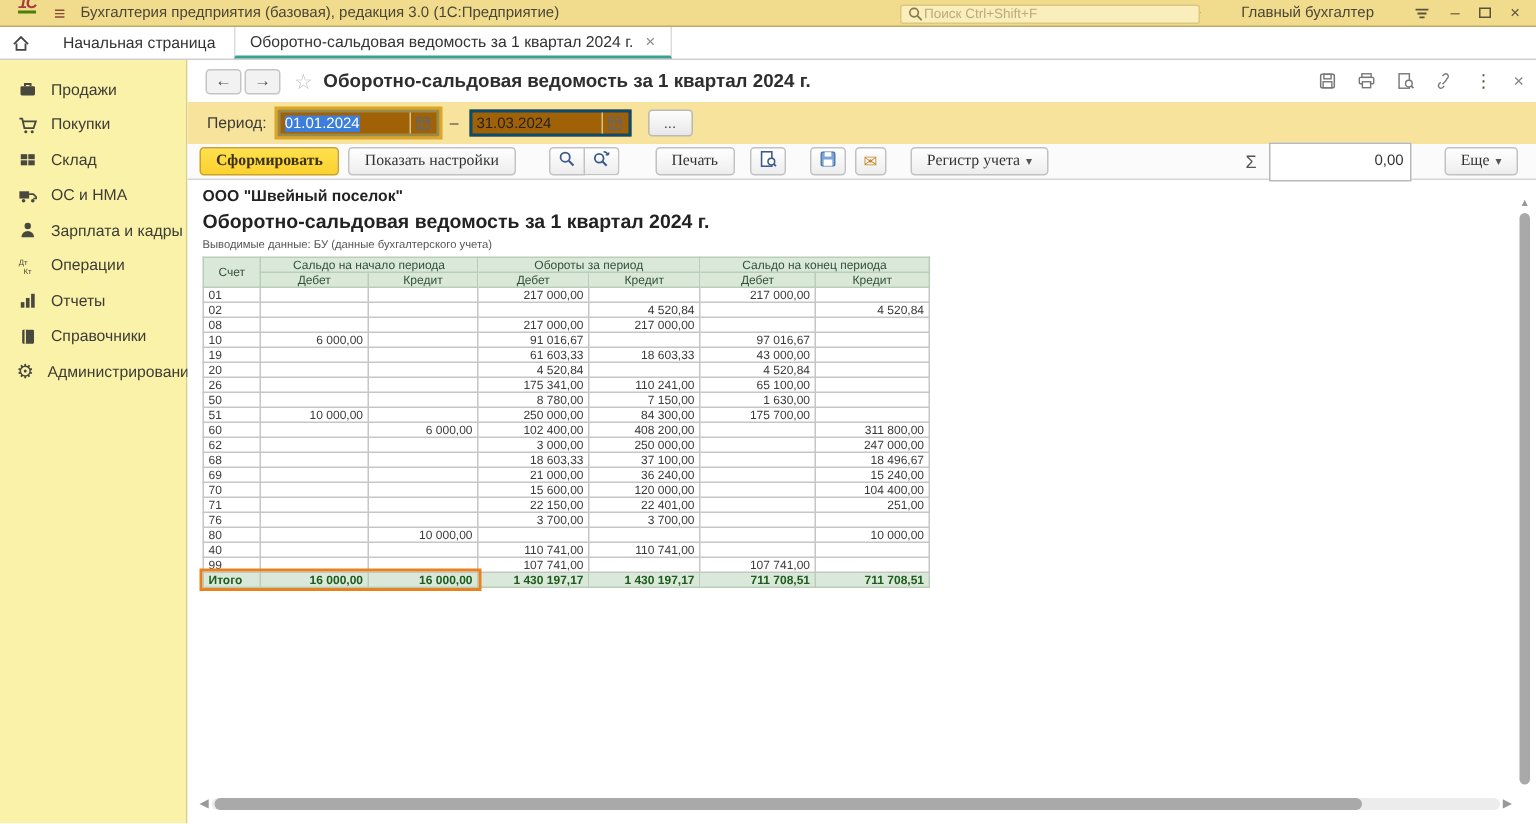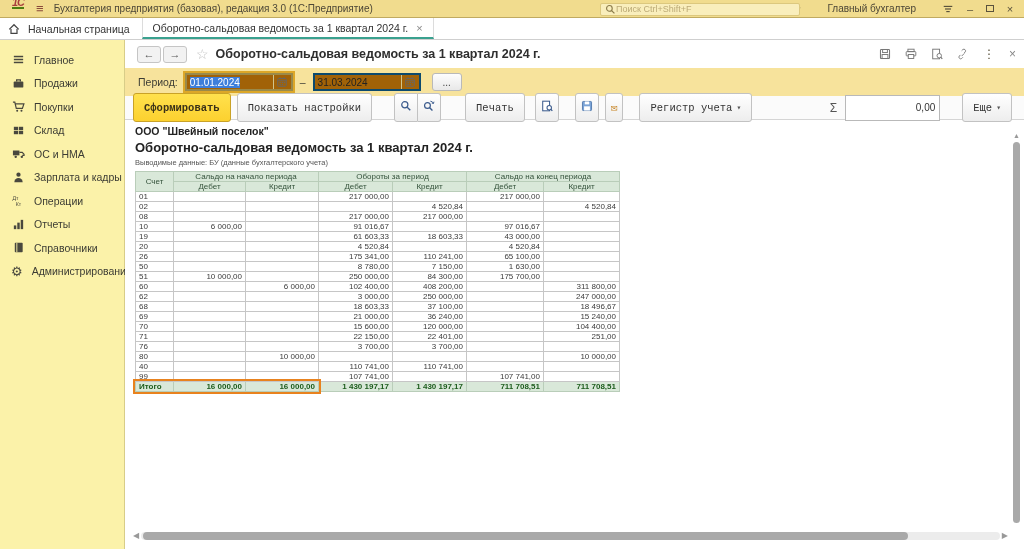--- a/index.html
+++ b/index.html
@@ -18,21 +18,21 @@
   .search-box input { border:none; background:transparent; outline:none; font-size:9px; color:#6b5b33; width:100%; font-family:inherit;}
   .search-box input::placeholder { color:#bcab77; }
   .tb-right { margin-left:auto; display:flex; align-items:center; gap:10px; padding-right:2px;}
   .tb-icon { display:inline-flex; align-items:center; cursor:pointer; color:#5a523c;}
   .user-role { font-size:10px; color:#4c4636; margin:0 16px; }
   .win-btn { font-size:11px; color:#5a523c; cursor:pointer; width:12px; text-align:center; line-height:12px;}
   .win-max { width:8px; height:7px; border:1px solid #5a523c; display:inline-block; }
 
   
   .tabbar { height:22px; background:#fff; border-bottom:1px solid #cfcfcf; display:flex; align-items:stretch; font-size:10.5px; flex:0 0 auto;}
-  .home-tab { display:flex; align-items:center; gap:8px; padding:0 12px 0 8px; cursor:pointer; color:#333;}
+  .home-tab { display:flex; align-items:center; gap:22px; padding:0 12px 0 8px; cursor:pointer; color:#333;}
   .tab { display:flex; align-items:center; gap:8px; padding:0 10px; border-left:1px solid #dcdcdc; border-right:1px solid #dcdcdc;
     border-bottom:2px solid #3aa18f; color:#333; cursor:pointer;}
   .tab-close { color:#888; font-size:11px; cursor:pointer; }
 
   
   .body-row { flex:1; display:flex; min-height:0; }
   .sidebar { width:125px; background:#fbf2a9; border-right:1px solid #d8cd88; padding-top:8px; flex:0 0 auto;}
   .side-item { height:23.5px; display:flex; align-items:center; gap:9px; padding-left:11px; font-size:10.5px; color:#3c3c34; cursor:pointer;}
   .side-ico { width:14px; display:inline-flex; justify-content:center; color:#49483e; font-size:13px; line-height:13px;}
 
@@ -53,22 +53,22 @@
   .date-wrap { display:flex; align-items:center; background:#a16207; border:2px solid #0c4a6e; height:18px; }
   .date-wrap.focused { outline:2px solid #dca728; border-color:#9a8a4a;}
   .date-text { width:86px; padding:0 3px; font-size:10px; color:#222; }
   .date-text .sel { background:#3d7edb; color:#fff; }
   .cal-btn { width:18px; height:100%; display:flex; align-items:center; justify-content:center; border-left:1px solid #d0c48c; cursor:pointer;}
   .dots-btn { width:30px; height:18px; background:linear-gradient(#fdfdfd,#e8e8e8); border:1px solid #b9b9b9; border-radius:3px;
     font-size:10px; color:#444; display:flex; align-items:center; justify-content:center; cursor:pointer; margin-left:4px;}
 
   
   .actions-row { height:24px; background:#fbfbfb; border-bottom:1px solid #d5d5d5; display:flex; align-items:center; padding:0 8px; flex:0 0 auto;}
-  .btn { height:29px; border:1px solid #c2c2c2; border-radius:3px; background:linear-gradient(#ffffff,#ededed);
-    font-size:10.5px; color:#333; padding:0 10px; display:inline-flex; align-items:center; gap:4px; cursor:pointer; font-family:Liberation Mono, monospace;}
+  .btn { height:19px; border:1px solid #c2c2c2; border-radius:3px; background:linear-gradient(#ffffff,#ededed);
+    font-size:10.5px; color:#333; padding:0 10px; display:inline-flex; align-items:center; gap:4px; cursor:pointer; font-family:Liberation Serif, serif;}
   .btn.primary { background:linear-gradient(#ffe14d,#fcd12f); border-color:#c9a227; font-weight:bold; color:#3a3118;}
   .icon-btn { padding:0 5px; }
   .btn-pair { display:flex; }
   .btn-pair .btn:first-child { border-radius:3px 0 0 3px; }
   .btn-pair .btn:last-child { border-radius:0 3px 3px 0; border-left:none; }
   .caret { font-size:8px; color:#555; }
   .sum-group { margin-left:auto; display:flex; align-items:center; gap:8px; }
   .sigma { font-size:12px; color:#555; }
   .sum-input { width:95px; height:17px; border:1px solid #b9b9b9; font-size:10px; text-align:right; padding:12px 4px; color:#333; font-family:inherit;}
   .more-btn { margin-left:14px; margin-right:4px;}
@@ -159,32 +159,20 @@
       <span class="tab-close">×</span>
     </div>
   </div>
 
   <div class="body-row">
 
     <div class="sidebar" id="sidebar">
         <div class="side-item">
           <span class="side-ico">
             <svg width="13" height="13" viewBox="0 0 14 14">
-              <g fill="#49483e">
-                <rect x="2" y="3" width="10" height="1.6"></rect>
-                <rect x="2" y="6.2" width="10" height="1.6"></rect>
-                <rect x="2" y="9.4" width="10" height="1.6"></rect>
-              </g>
-            </svg>
-          </span>
-          <span>Главное</span>
-        </div>
-        <div class="side-item">
-          <span class="side-ico">
-            <svg width="13" height="13" viewBox="0 0 14 14">
               <rect x="1.8" y="4.8" width="10.4" height="6.6" rx="1" fill="#49483e"></rect>
               <path d="M5 4.8 V3.2 h4 v1.6" fill="none" stroke="#49483e" stroke-width="1.4"></path>
             </svg>
           </span>
           <span>Продажи</span>
         </div>
         <div class="side-item">
           <span class="side-ico">
             <svg width="13" height="13" viewBox="0 0 14 14">
               <path d="M1 2.2 h2 l1.6 6.8 h6.6 l1.6-4.8 H3.6" fill="none" stroke="#49483e" stroke-width="1.3"></path>

